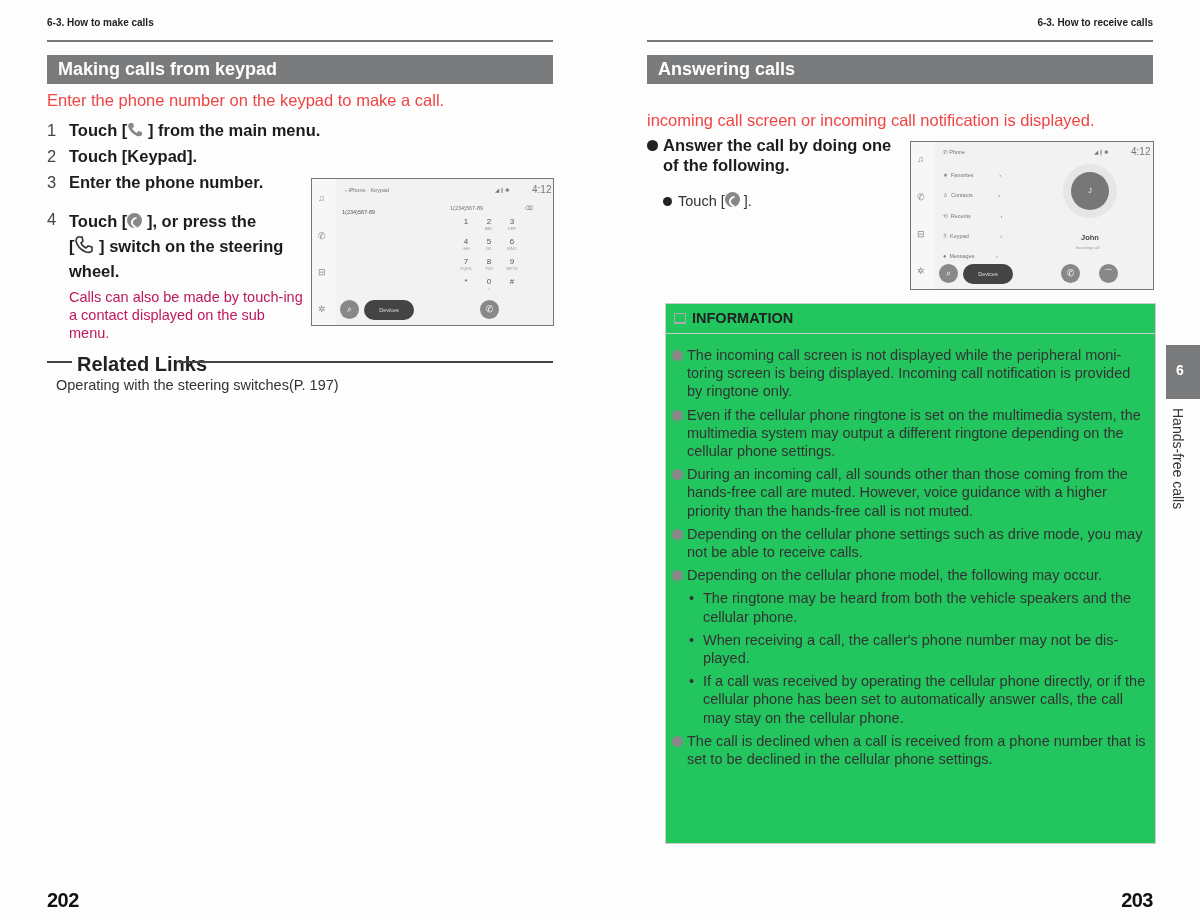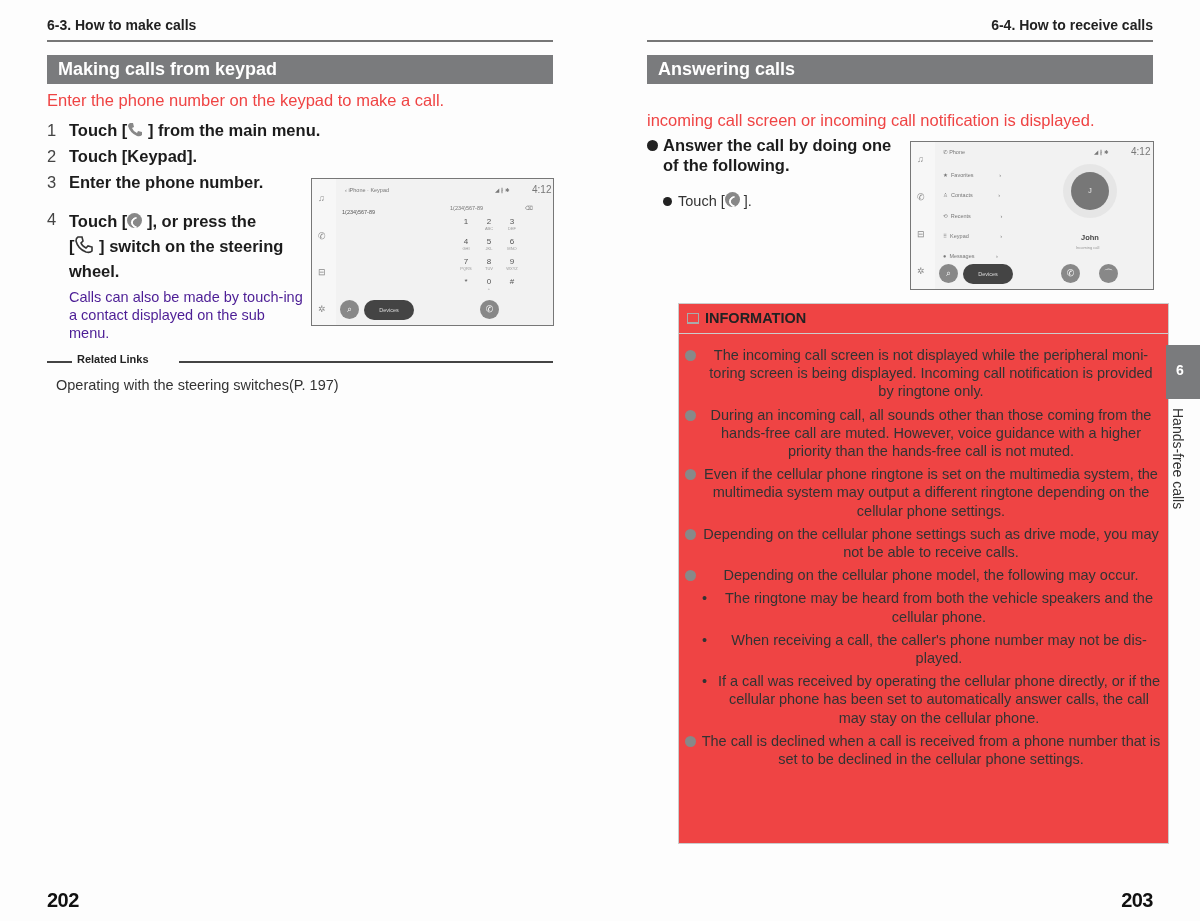--- a/index.html
+++ b/index.html
@@ -2,67 +2,67 @@
 <html><head>
 <meta charset="utf-8">
 <style>
   * { box-sizing: border-box; margin: 0; padding: 0; }
   html, body { width: 1200px; height: 921px; background: #fdfdfd; overflow: hidden; }
   body { font-family: "Liberation Sans", sans-serif; color: #222; position: relative; }
   .page { position: absolute; top: 0; height: 921px; }
   .left { left: 47px; width: 506px; }
   .right { left: 647px; width: 506px; }
 
-  .running-head { position: absolute; top: 17px; font-size: 14px; font-weight: bold; color: #222; }
+  .running-head { position: absolute; top: 17px; font-size: 10px; font-weight: bold; color: #222; }
   .left .running-head { left: 0; }
   .right .running-head { right: 0; }
   .head-rule { position: absolute; top: 40px; left: 0; width: 506px; height: 2px; background: #777; }
 
   .section-bar { position: absolute; top: 55px; left: 0; width: 506px; height: 29px; background: #7a7b7d; color: #fff; font-weight: bold; font-size: 18px; padding: 4px 0 0 11px; }
 
   .intro { position: absolute; left: 0; top: 90px; font-size: 16.5px; line-height: 20px; color: #ef4444; }
 
   .steps { position: absolute; left: 0; top: 120px; width: 260px; }
   .step { display: flex; font-size: 16.5px; font-weight: bold; line-height: 20px; color: #1c1c1c; }
   .step .num { width: 22px; font-weight: normal; color: #444; flex: none; }
-  .step-note { font-size: 14.5px; line-height: 18px; color: #4c1d95; margin-left: 22px; width: 235px; margin-top: 4px; }
+  .step-note { font-size: 14.5px; line-height: 18px; color: #be185d; margin-left: 22px; width: 235px; margin-top: 4px; }
 
   .inline-icon { display: inline-block; width: 16px; height: 16px; vertical-align: -2px; }
   .circle-icon { display: inline-block; width: 15px; height: 15px; border-radius: 50%; background: #888; vertical-align: -1px; position: relative; }
   .circle-icon::after { content: ""; position: absolute; left: 4px; top: 4px; width: 7px; height: 7px; border-radius: 50%; border: 2px solid #fff; border-color: #fff transparent transparent #fff; transform: rotate(-45deg); }
 
   .screen { position: absolute; border: 1.5px solid #777; background: #f2f2f2; overflow: hidden; }
   .screen .rail { position: absolute; left: 0; top: 0; bottom: 0; width: 24px; background: #f7f7f7; }
   .rail-ico { position: absolute; left: 6px; font-size: 9px; color: #888; }
   .scr-t { position: absolute; font-size: 5.5px; color: #777; white-space: nowrap; }
   .scr-time { position: absolute; font-size: 10px; color: #777; }
   .round-btn { position: absolute; border-radius: 50%; background: #888; width: 19px; height: 19px; color: #fff; font-size: 9px; text-align: center; line-height: 19px; }
   .pill { position: absolute; background: #444; border-radius: 10px; height: 20px; color: #ddd; font-size: 5.5px; text-align: center; line-height: 20px; }
   .key { position: absolute; width: 16px; text-align: center; font-size: 8px; color: #555; }
   .key small { display: block; font-size: 4px; color: #999; line-height: 5px; }
 
   .related { position: absolute; left: 0; top: 352px; width: 506px; height: 20px; }
   .related .line { position: absolute; top: 9px; height: 1.5px; background: #444; }
-  .related .label { position: absolute; left: 30px; top: 1px; font-size: 11px; font-weight: bold; color: #222; }
+  .related .label { position: absolute; left: 30px; top: 1px; font-size: 20px; font-weight: bold; color: #222; }
   .related-link { position: absolute; left: 9px; top: 377px; font-size: 14.5px; color: #333; }
 
   .page-num { position: absolute; top: 889px; font-size: 20px; font-weight: bold; color: #111; letter-spacing: -0.5px; }
   .left .page-num { left: 0; }
   .right .page-num { right: 0; }
 
   .bullet-main { position: absolute; left: 0; top: 135px; width: 260px; font-size: 16.5px; font-weight: bold; line-height: 20px; color: #1c1c1c; padding-left: 16px; }
   .bullet-main::before { content: ""; position: absolute; left: 0; top: 5px; width: 11px; height: 11px; border-radius: 50%; background: #222; }
   .sub-bullets { position: absolute; left: 16px; top: 192px; width: 240px; }
   .sub-bullet { position: relative; padding-left: 15px; font-size: 14.5px; line-height: 18px; color: #333; margin-bottom: 12px; }
   .sub-bullet::before { content: ""; position: absolute; left: 0; top: 5px; width: 9px; height: 9px; border-radius: 50%; background: #222; }
 
-  .info { position: absolute; left: 31px; top: 303px; width: 491px; height: 541px; border: 1px solid #ccc; background: #ef4444; }
+  .info { position: absolute; left: 18px; top: 303px; width: 491px; height: 541px; border: 1px solid #ccc; background: #22c55e; }
   .info-head { height: 30px; border-bottom: 1px solid #ccc; font-weight: bold; font-size: 14.5px; padding: 6px 0 0 8px; color: #222; }
   .info-head .book { display: inline-block; width: 12px; height: 11px; border: 1.5px solid #aaa; border-bottom-width: 2px; margin-right: 6px; vertical-align: -1px; }
-  .info-list { padding: 12px 6px 0 6px; text-align: center; }
+  .info-list { padding: 12px 6px 0 6px; }
   .info-item { position: relative; padding-left: 15px; font-size: 14.5px; line-height: 18.2px; color: #333; margin-bottom: 5px; }
   .info-item::before { content: ""; position: absolute; left: 0; top: 4px; width: 11px; height: 11px; border-radius: 50%; background: #888; }
   .sub-list { padding-left: 16px; }
   .sub-item { position: relative; padding-left: 15px; font-size: 14.5px; line-height: 18.2px; color: #333; margin-bottom: 5px; }
   .sub-item::before { content: "•"; position: absolute; left: 1px; top: 0; color: #333; }
 
   .side-tab { position: absolute; left: 1166px; top: 345px; width: 34px; height: 54px; background: #7a7b7d; color: #fff; font-weight: bold; font-size: 14px; padding: 17px 0 0 10px; }
   .side-label { position: absolute; left: 1170px; top: 408px; font-size: 14px; color: #333; writing-mode: vertical-rl; }
 </style>
 </head>
@@ -140,21 +140,21 @@
     <div class="line" style="left:0;width:25px"></div>
     <span class="label">Related Links</span>
     <div class="line" style="left:132px;width:374px"></div>
   </div>
   <div class="related-link">Operating with the steering switches(P. 197)</div>
 
   <div class="page-num">202</div>
 </div>
 
 <div class="page right">
-  <div class="running-head">6-4. How to receive calls</div>
+  <div class="running-head">6-3. How to receive calls</div>
   <div class="head-rule"></div>
   <div class="section-bar">Answering calls</div>
   <div class="intro" style="width:506px">
     <br>
     <span>incoming call screen or incoming call notification is displayed.</span>
   </div>
 
   <div class="bullet-main">Answer the call by doing one of the following.</div>
 
   <div class="sub-bullets">
@@ -190,22 +190,22 @@
     <div class="round-btn" style="left:150px;top:122px">✆</div>
     <div class="round-btn" style="left:188px;top:122px">⌒</div>
   </div>
 
   <div class="info">
     <div class="info-head">
       <span class="book"></span><span>INFORMATION</span>
     </div>
     <div class="info-list">
       <div class="info-item">The incoming call screen is not displayed while the peripheral moni-toring screen is being displayed. Incoming call notification is provided by ringtone only.</div>
+      <div class="info-item">Even if the cellular phone ringtone is set on the multimedia system, the multimedia system may output a different ringtone depending on the cellular phone settings.</div>
       <div class="info-item">During an incoming call, all sounds other than those coming from the hands-free call are muted. However, voice guidance with a higher priority than the hands-free call is not muted.</div>
-      <div class="info-item">Even if the cellular phone ringtone is set on the multimedia system, the multimedia system may output a different ringtone depending on the cellular phone settings.</div>
       <div class="info-item">Depending on the cellular phone settings such as drive mode, you may not be able to receive calls.</div>
       <div class="info-item">Depending on the cellular phone model, the following may occur.</div>
       <div class="sub-list">
         <div class="sub-item">The ringtone may be heard from both the vehicle speakers and the cellular phone.</div>
         <div class="sub-item">When receiving a call, the caller's phone number may not be dis-played.</div>
         <div class="sub-item">If a call was received by operating the cellular phone directly, or if the cellular phone has been set to automatically answer calls, the call may stay on the cellular phone.</div>
       </div>
       <div class="info-item">The call is declined when a call is received from a phone number that is set to be declined in the cellular phone settings.</div>
     </div>
   </div>

